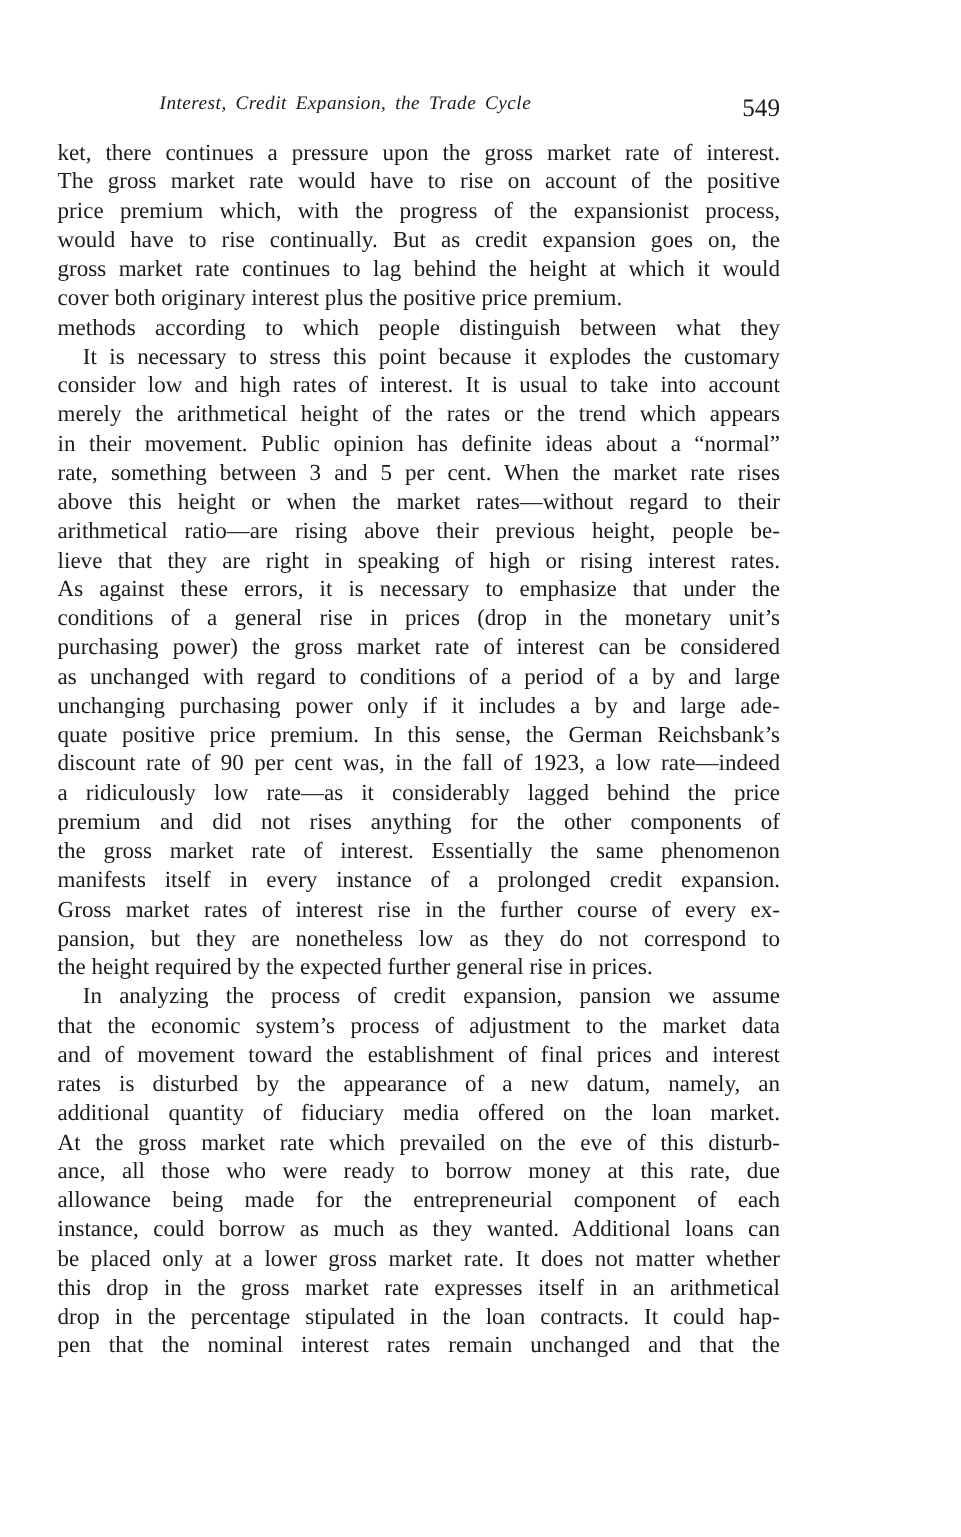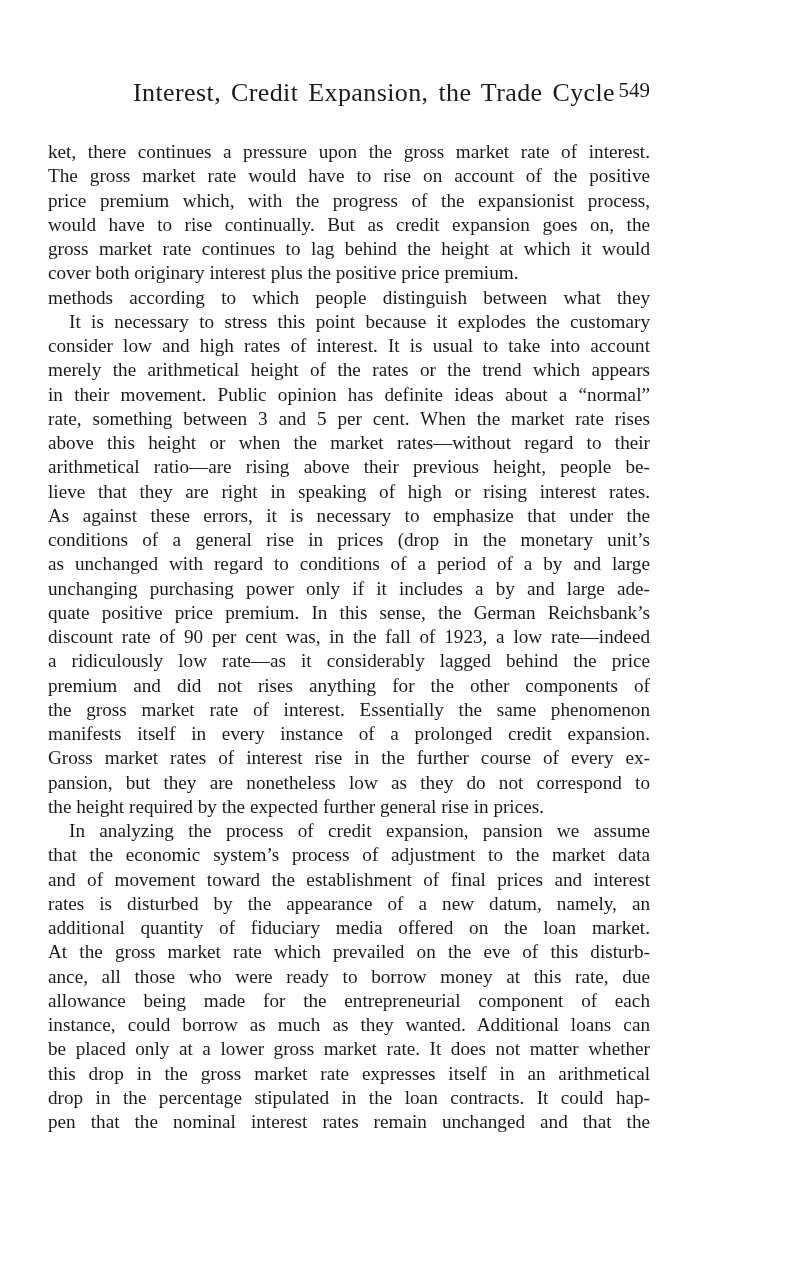--- a/index.html
+++ b/index.html
@@ -26,38 +26,38 @@
     position: absolute;
     top: 78px;
     left: 133px;
     width: 517px;
     height: 28px;
   }
   .running-title {
     position: absolute;
     left: 0;
     top: 0;
-    font-size: 26px;
+    font-style: italic;
+    font-size: 16px;
     letter-spacing: 0.4px;
     word-spacing: 3px;
     white-space: nowrap;
   }
   .page-number {
     position: absolute;
     right: 0;
     top: 0;
     font-size: 21px;
     white-space: nowrap;
   }
   .body-text {
     position: absolute;
     top: 116px;
     left: 48px;
     width: 602px;
-    margin-top: 24px;
   }
   .line {
     display: block;
     height: 24.25px;
     line-height: 24.25px;
     font-size: 19.2px;
     white-space: nowrap;
     text-align: justify;
     text-align-last: justify;
     overflow: visible;
@@ -92,20 +92,21 @@
         <span class="line indent">It is necessary to stress this point because it explodes the customary</span>
         <span class="line">consider low and high rates of interest. It is usual to take into account</span>
         <span class="line">merely the arithmetical height of the rates or the trend which appears</span>
         <span class="line">in their movement. Public opinion has definite ideas about a “normal”</span>
         <span class="line">rate, something between 3 and 5 per cent. When the market rate rises</span>
         <span class="line">above this height or when the market rates—without regard to their</span>
         <span class="line">arithmetical ratio—are rising above their previous height, people be-</span>
         <span class="line">lieve that they are right in speaking of high or rising interest rates.</span>
         <span class="line">As against these errors, it is necessary to emphasize that under the</span>
         <span class="line">conditions of a general rise in prices (drop in the monetary unit’s</span>
+        <span class="line">purchasing power) the gross market rate of interest can be considered</span>
         <span class="line">as unchanged with regard to conditions of a period of a by and large</span>
         <span class="line">unchanging purchasing power only if it includes a by and large ade-</span>
         <span class="line">quate positive price premium. In this sense, the German Reichsbank’s</span>
         <span class="line">discount rate of 90 per cent was, in the fall of 1923, a low rate—indeed</span>
         <span class="line">a ridiculously low rate—as it considerably lagged behind the price</span>
         <span class="line">premium and did not rises anything for the other components of</span>
         <span class="line">the gross market rate of interest. Essentially the same phenomenon</span>
         <span class="line">manifests itself in every instance of a prolonged credit expansion.</span>
         <span class="line">Gross market rates of interest rise in the further course of every ex-</span>
         <span class="line">pansion, but they are nonetheless low as they do not correspond to</span>

